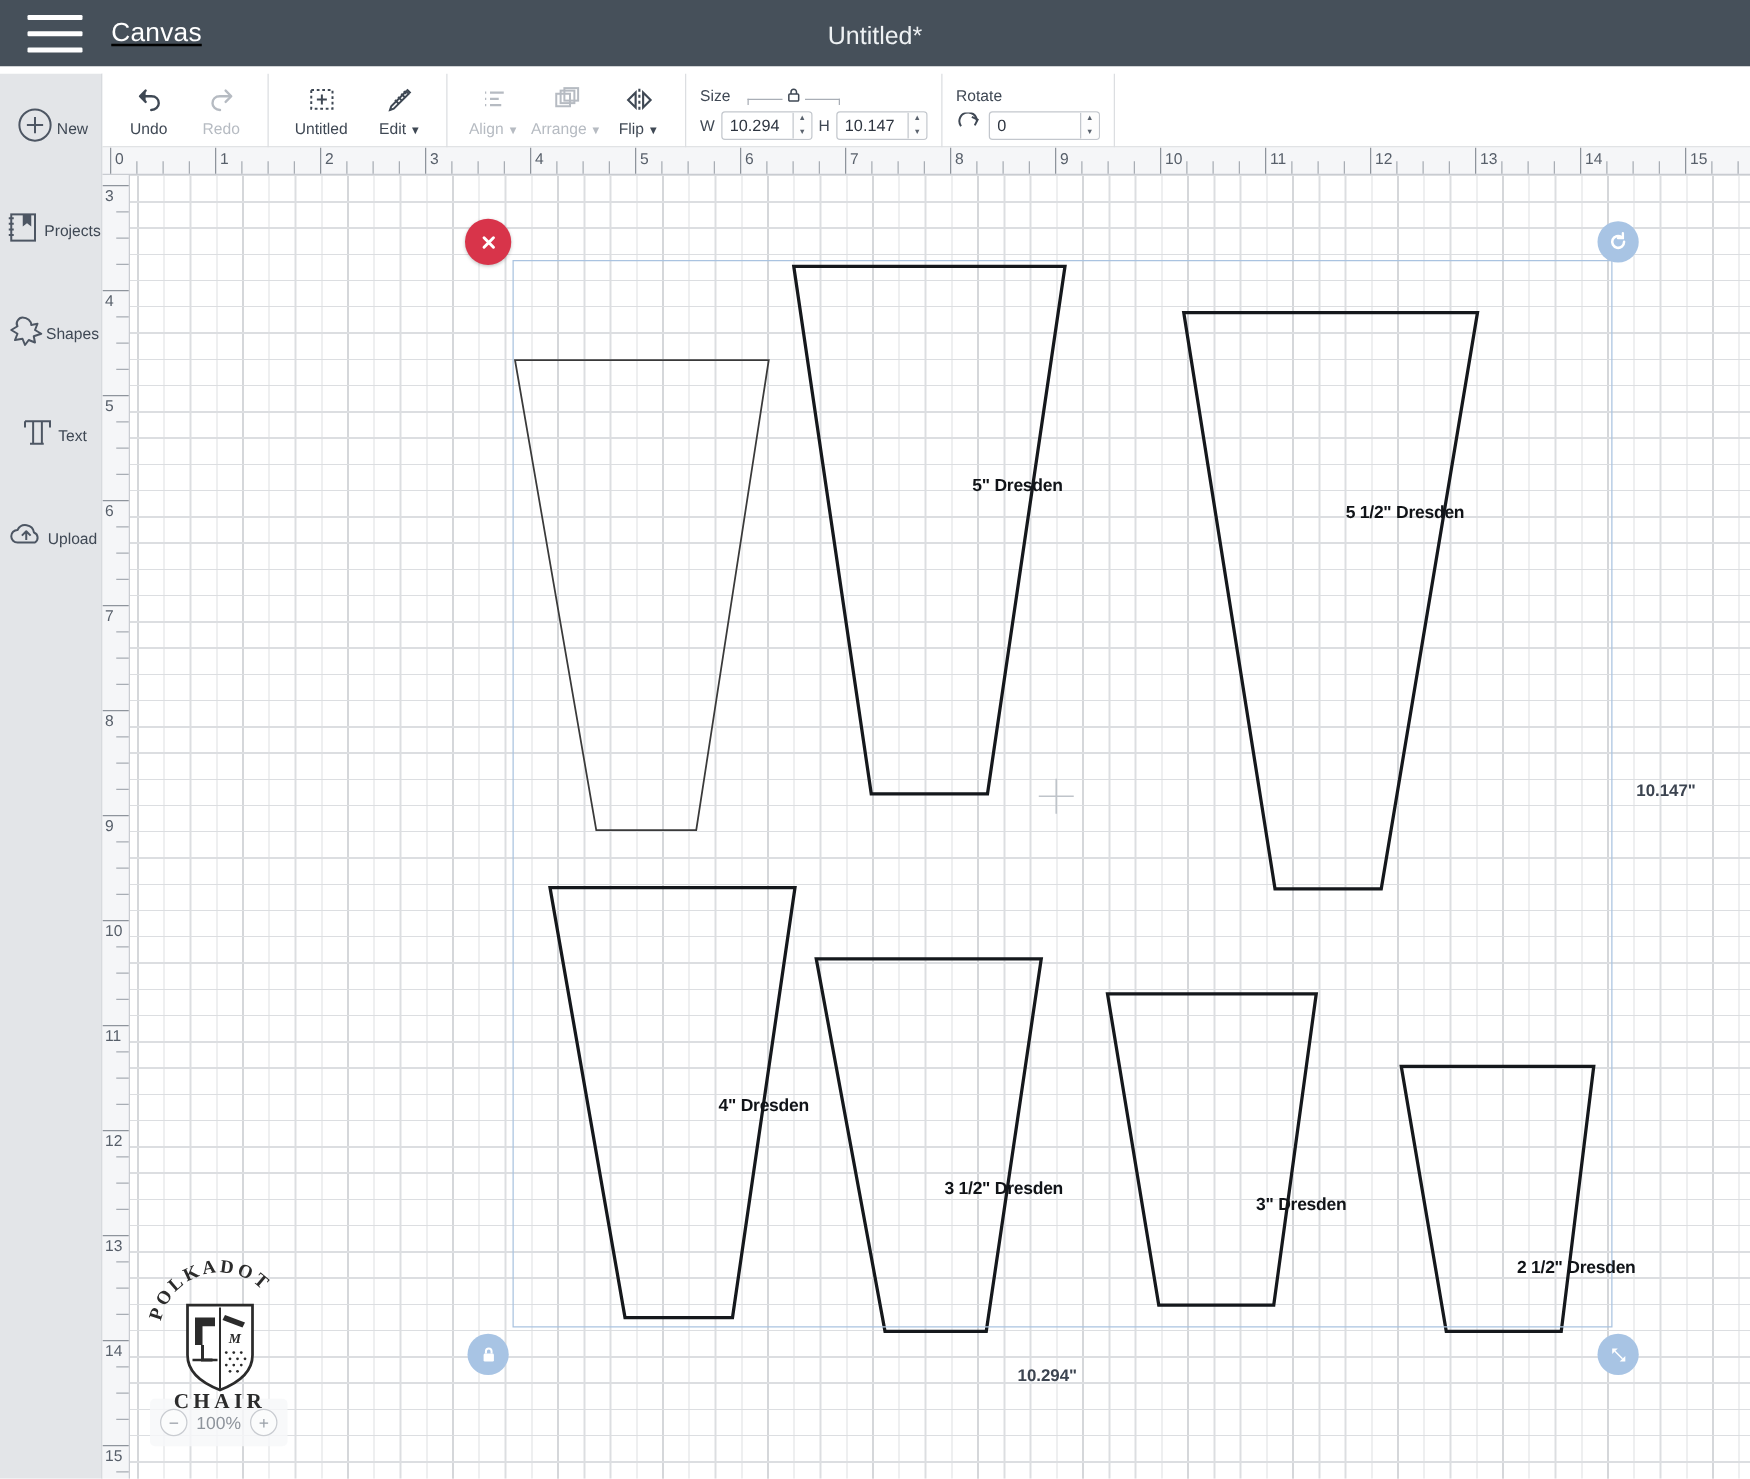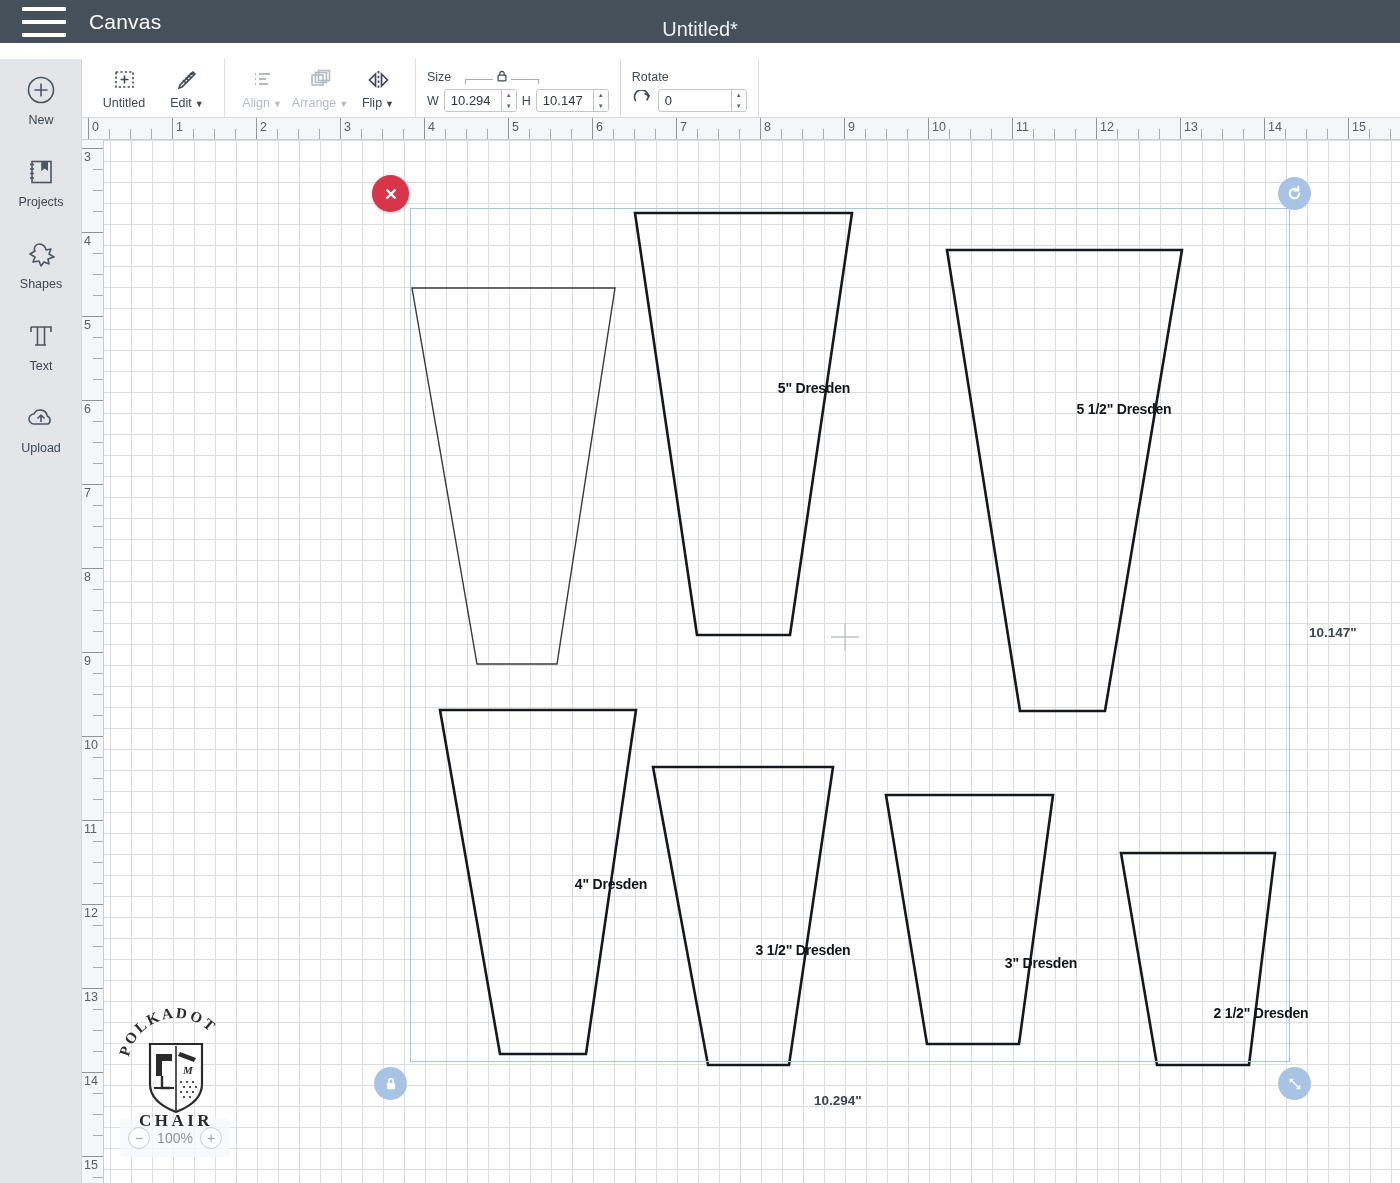--- a/index.html
+++ b/index.html
@@ -6,23 +6,23 @@
   body {
     width: 1400px; height: 1183px;
     font-family: "Liberation Sans", sans-serif;
     background: #ffffff;
     overflow: hidden;
     position: relative;
   }
 
   
   #topbar {
-    position: absolute; left: 0; top: 0; width: 1400px; height: 43px;
+    position: absolute; left: 0; top: 0; width: 1400px; height: 53px;
     background: #46505a;
-    display: flex; align-items: center;
+    display: flex; align-items: center; text-decoration: underline;
   }
   #hamburger {
     width: 44px; height: 30px; margin-left: 22px;
     display: flex; flex-direction: column; justify-content: space-between;
     cursor: pointer;
   }
   #hamburger span { display: block; height: 4px; background: #ffffff; border-radius: 1px; }
   #canvas-title {
     color: #ffffff; font-size: 21px; margin-left: 23px; letter-spacing: .2px;
   }
@@ -32,21 +32,21 @@
     pointer-events: none;
   }
 
   
   #sidebar {
     position: absolute; left: 0; top: 59px; width: 82px; height: 1124px;
     background: #e3e5e8;
     border-right: 1px solid #d3d6da;
   }
   .side-item {
-    width: 82px; height: 82px; display: flex; flex-direction: column;
+    width: 82px; height: 82px; display: flex; 
     align-items: center; justify-content: center; cursor: pointer;
     color: #4d5663;
   }
   .side-item .si-label { font-size: 12.5px; margin-top: 6px; color: #3f4854; }
   .side-ico { width: 34px; height: 34px; display: block; }
   .side-ico svg { width: 34px; height: 34px; display: block; }
 
   
   #toolbar {
     position: absolute; left: 82px; top: 59px; width: 1318px; height: 59px;
@@ -248,20 +248,40 @@
         <path d="M10 23a5 5 0 010-10 7 7 0 0113.2 2A4.5 4.5 0 0124 23z"></path>
         <path d="M17 21v-7M13.5 17.5L17 14l3.5 3.5"></path>
       </svg>
     </span>
     <span class="si-label">Upload</span>
   </div>
 </div>
 
 <div id="toolbar">
 
+  <div class="tb-group">
+    <div class="tb-btn">
+      <span class="tb-ico">
+        <svg viewBox="0 0 25 25" fill="none" stroke="#3f4854" stroke-width="1.9" stroke-linecap="round" stroke-linejoin="round">
+          <path d="M6 9h8c4 0 6 2.5 6 5.5S17.5 20 14 20"></path>
+          <path d="M9.5 4.5L5 9l4.5 4.5" fill="#3f4854"></path>
+        </svg>
+      </span>
+      <span class="tb-label">Undo</span>
+    </div>
+    <div class="tb-btn disabled">
+      <span class="tb-ico">
+        <svg viewBox="0 0 25 25" fill="none" stroke="#b6bbc2" stroke-width="1.9" stroke-linecap="round" stroke-linejoin="round">
+          <path d="M19 9h-8c-4 0-6 2.5-6 5.5S7.5 20 11 20"></path>
+          <path d="M15.5 4.5L20 9l-4.5 4.5"></path>
+        </svg>
+      </span>
+      <span class="tb-label">Redo</span>
+    </div>
+  </div>
 
   <div class="tb-group">
     <div class="tb-btn wide">
       <span class="tb-ico">
         <svg viewBox="0 0 25 25" fill="none" stroke="#3f4854" stroke-width="1.6">
           <rect x="4" y="4" width="17" height="15" stroke-dasharray="2.2 2.2"></rect>
           <path d="M12.5 7.5v8M8.5 11.5h8"></path>
         </svg>
       </span>
       <span class="tb-label">Untitled</span>

